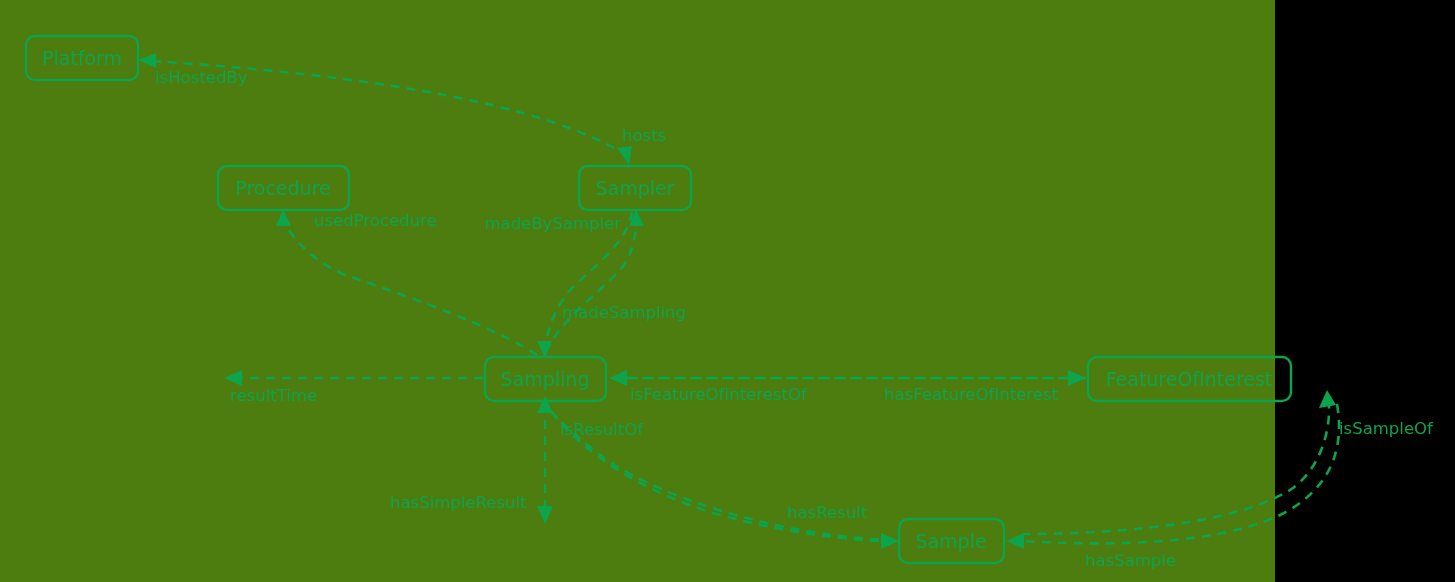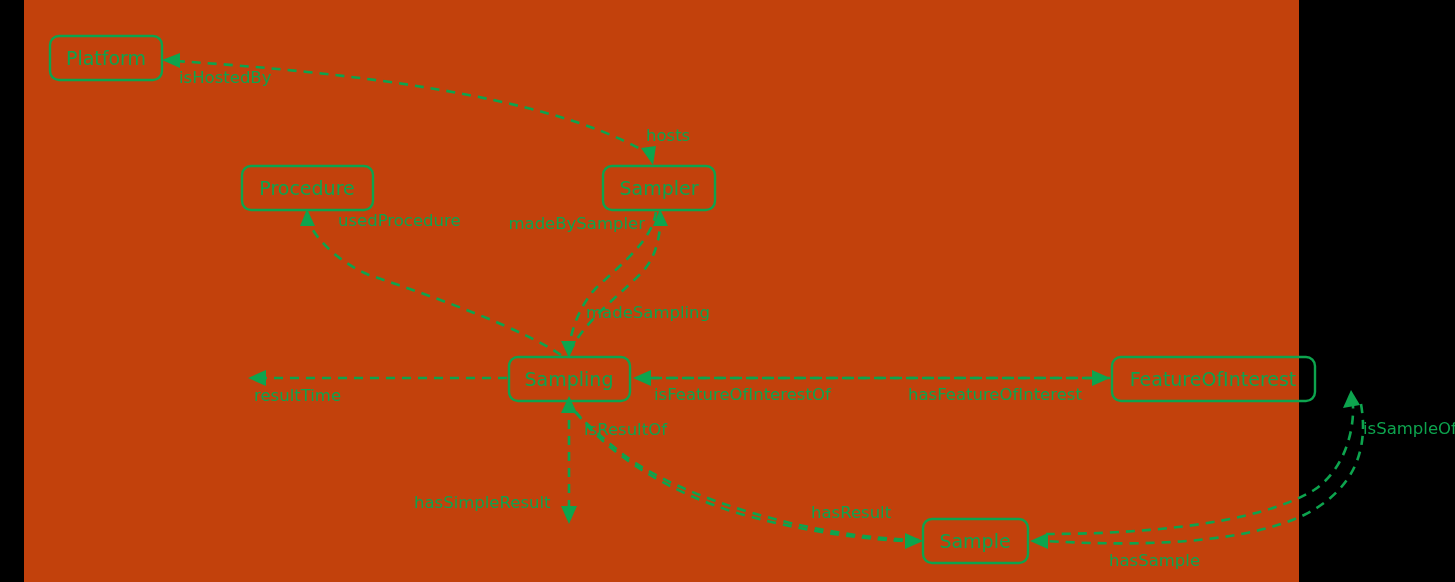--- a/index.html
+++ b/index.html
@@ -11,22 +11,21 @@
   body {
     width: 1455px;
     height: 582px;
     overflow: hidden;
     font-family: "DejaVu Sans", sans-serif;
   }
   #diagram-root {
     position: relative;
     width: 1275px;
     height: 582px;
-    background: #c2410c;
-    margin-left: 24px;
+    background: #4d7c0f;
   }
   svg#graph {
     position: absolute;
     top: 0;
     left: 0;
     width: 1455px;
     height: 582px;
     display: block;
   }
   .node-rect {

